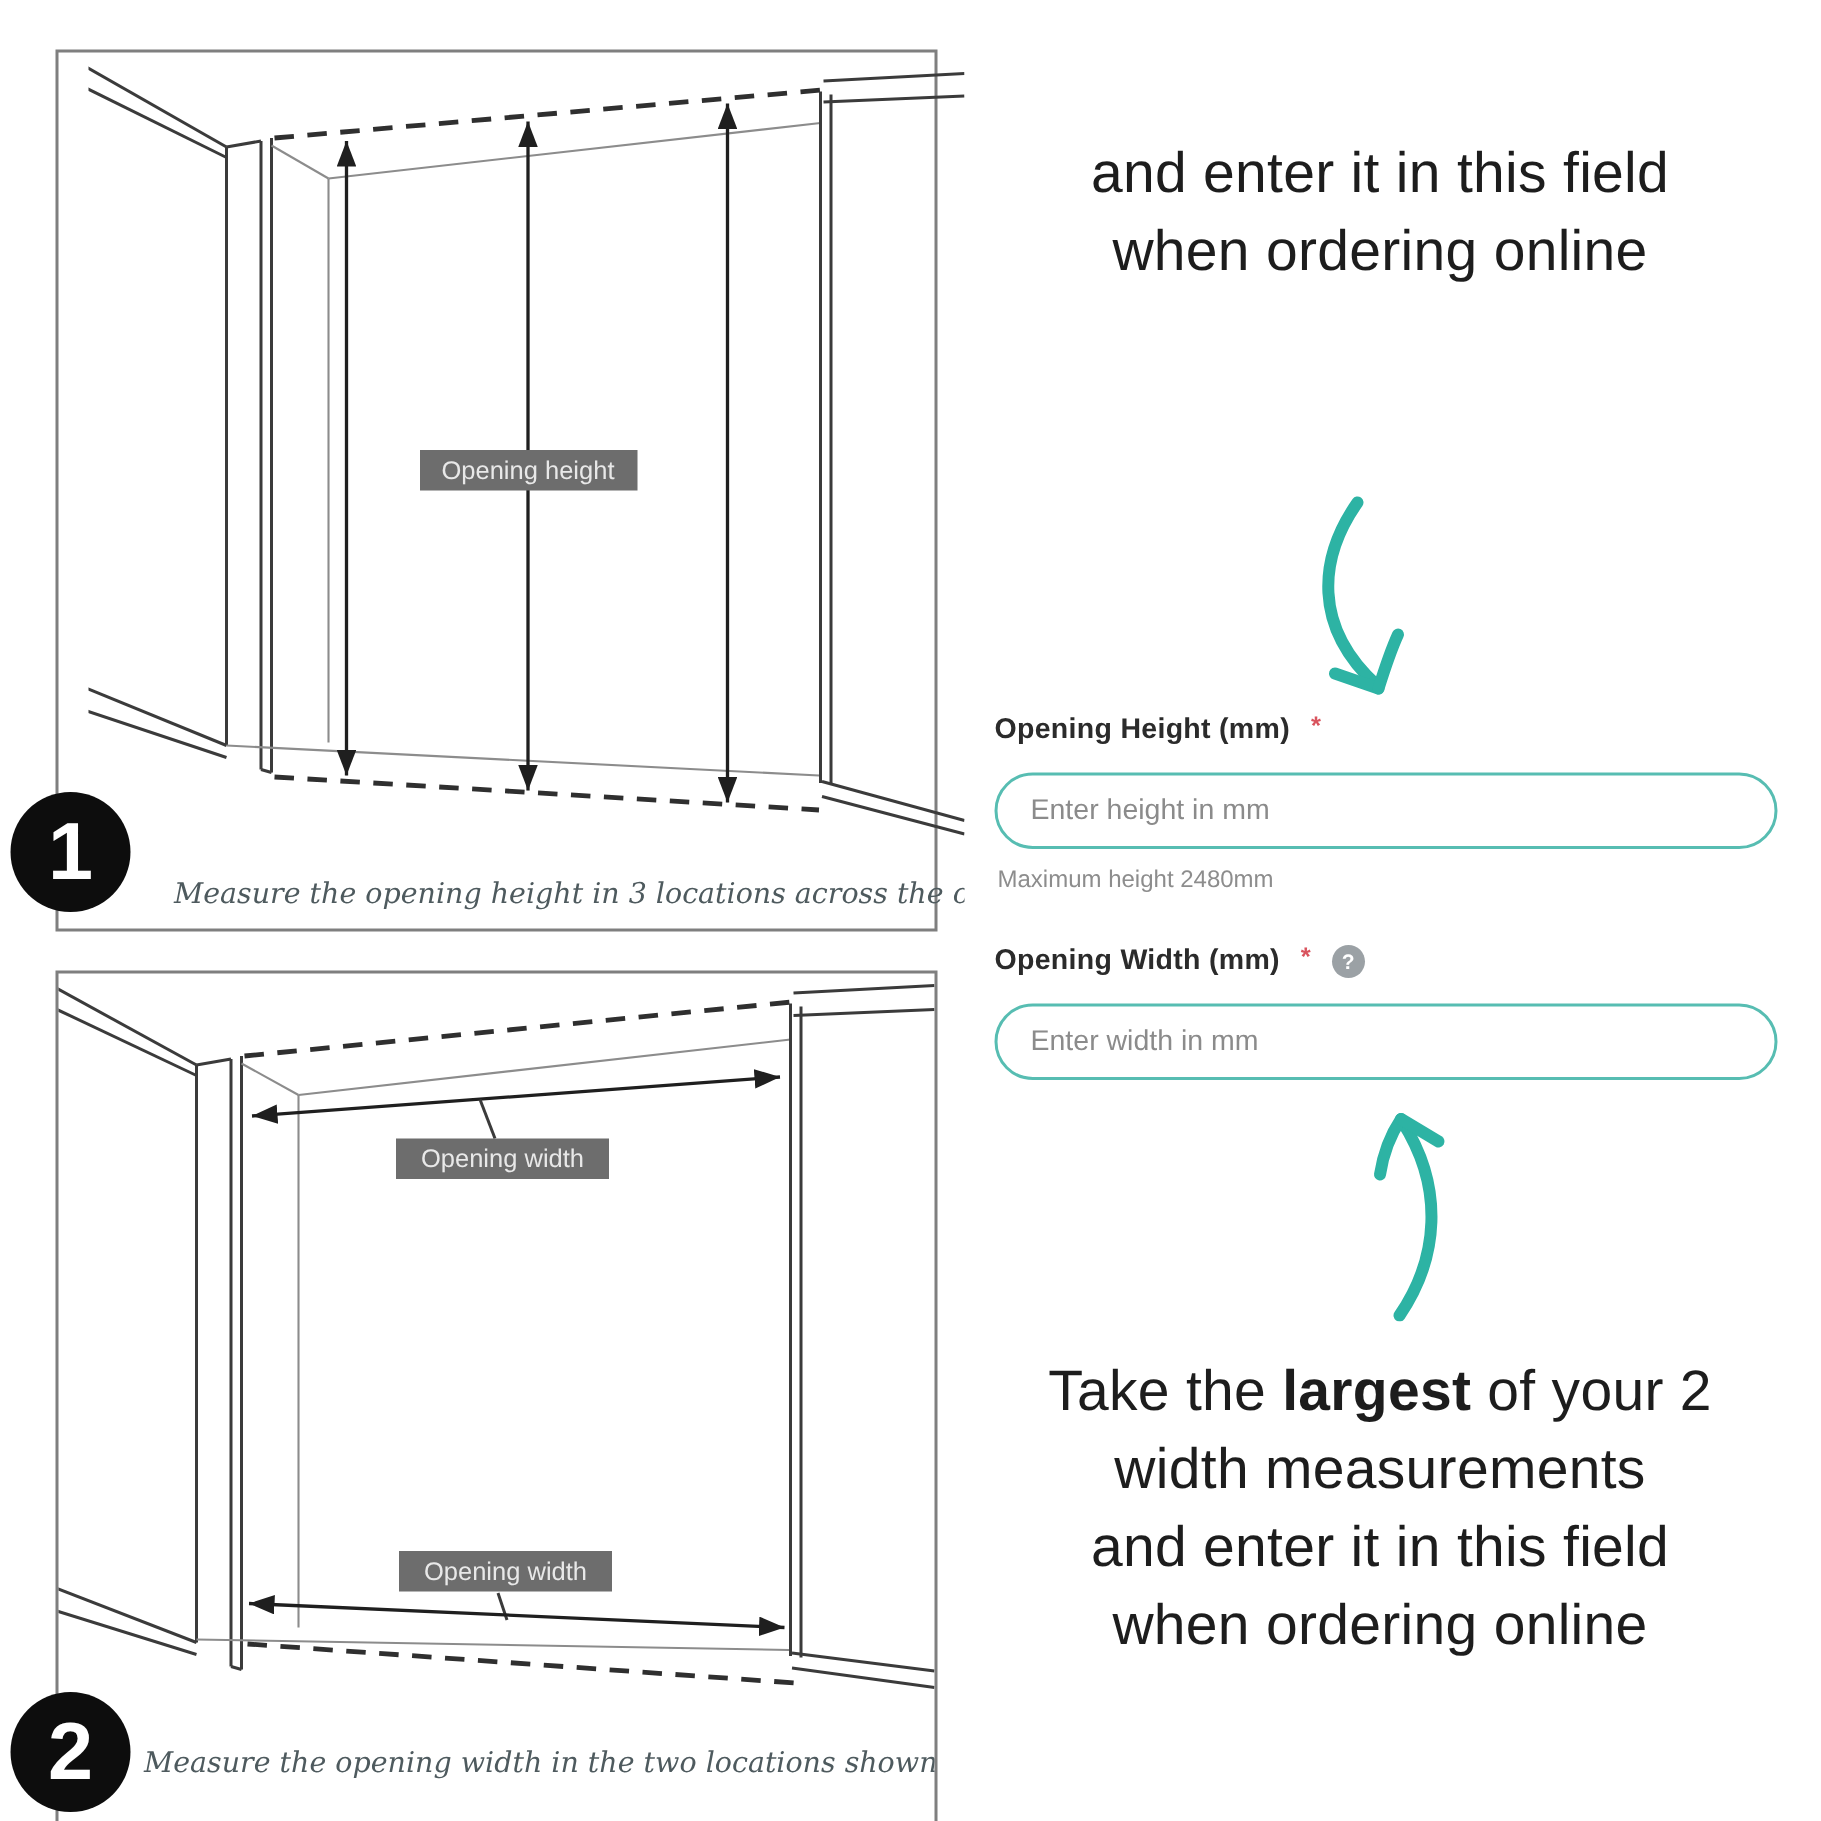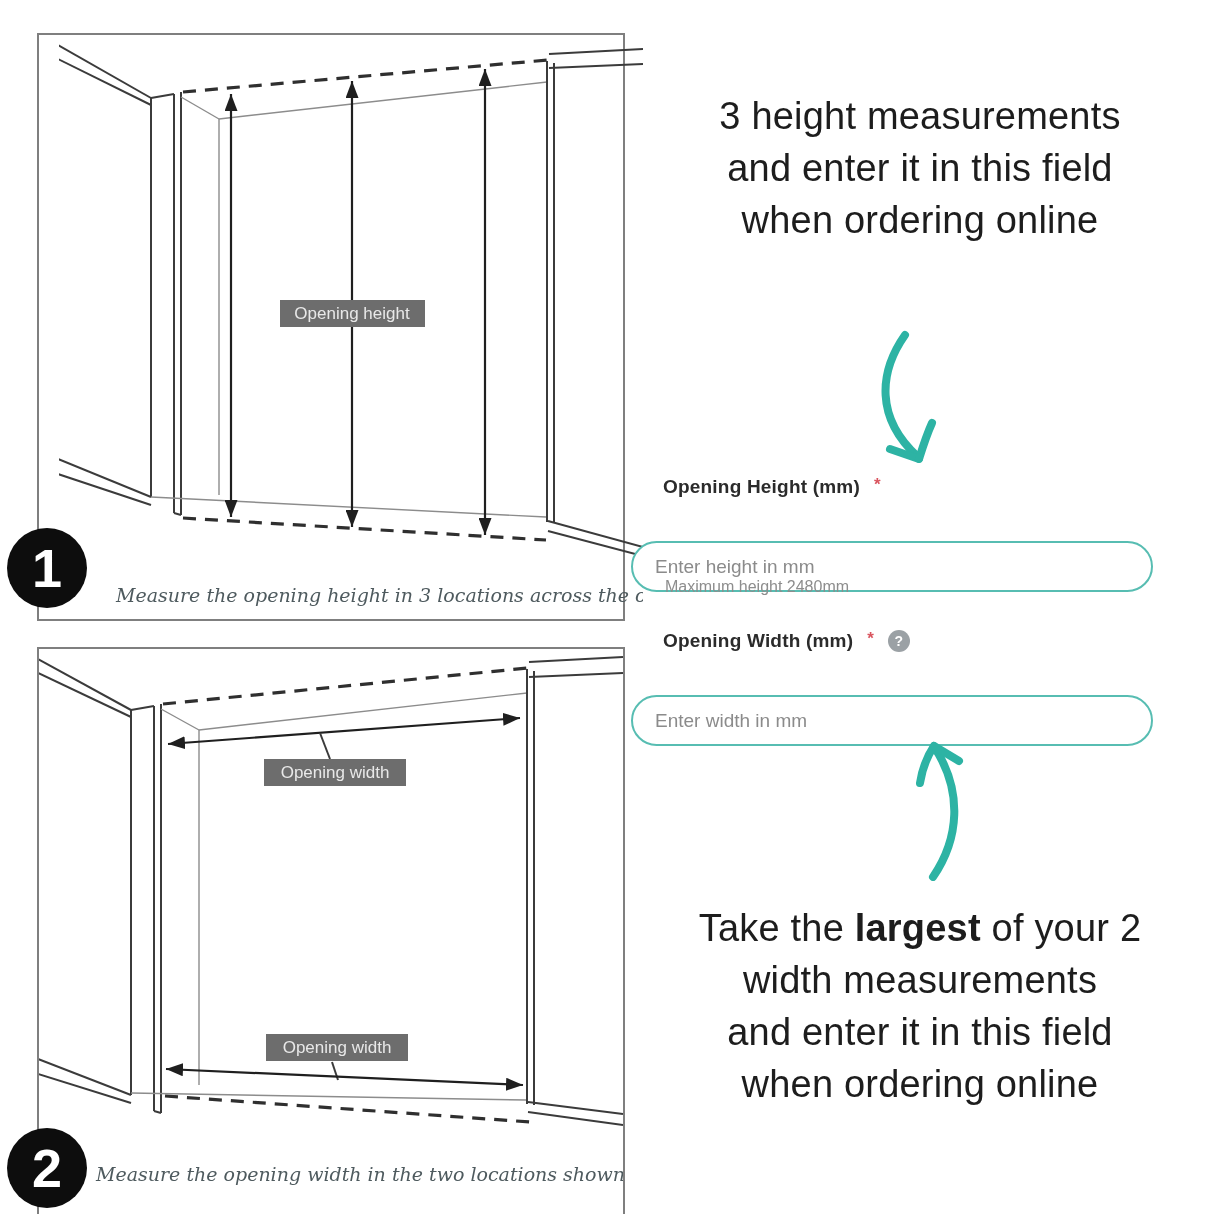--- a/index.html
+++ b/index.html
@@ -31,31 +31,31 @@
   .headline{position:absolute;left:652px;width:536px;text-align:center;color:#1d1d1d;
     font-size:38px;line-height:52px;font-weight:400;letter-spacing:0.2px;}
   #headline-top{top:90px;}
   #headline-bottom{top:902px;}
   .headline b{font-weight:700;}
 
   .teal-arrow{position:absolute;}
   #teal-arrow-down{left:855px;top:330px;}
   #teal-arrow-up{left:905px;top:736px;}
 
-  .field-label-row{position:absolute;left:663px;display:flex;align-items:flex-end;gap:14px;}
+  .field-label-row{position:absolute;left:663px;display:flex;align-items:center;gap:14px;}
   #label-row-height{top:476px;}
   #label-row-width{top:630px;}
   .field-label{font-size:19px;font-weight:700;color:#2b2b2b;letter-spacing:0.2px;}
   .required-mark{color:#d9545e;font-size:17px;font-weight:700;position:relative;top:-3px;}
   .help-icon{width:22px;height:22px;border-radius:50%;background:#9ba1a5;color:#ffffff;
     display:flex;align-items:center;justify-content:center;font-size:14px;font-weight:700;cursor:pointer;}
 
-  .pill-input{position:absolute;left:631px;width:522px;height:51px;box-sizing:border-box;
+  .pill-input{position:absolute;left:663px;width:522px;height:51px;box-sizing:border-box;
     border:2px solid #57bdb2;border-radius:26px;padding:0 22px;font-size:19px;
-    font-family:"Liberation Sans",sans-serif;color:#333;outline:none;background:#fff;margin-top:26px;}
+    font-family:"Liberation Sans",sans-serif;color:#333;outline:none;background:#fff;}
   .pill-input::placeholder{color:#8b8b8b;opacity:1;}
   #input-height{top:515px;}
   #input-width{top:669px;}
 
   .helper-text{position:absolute;left:665px;top:578px;font-size:16px;color:#8d8d8d;}
 </style>
 </head>
 <body>
 
 <div id="stage">
@@ -161,21 +161,20 @@
       </g>
 
       <text class="caption-text" x="57" y="532">Measure the opening width in the two locations shown.</text>
     </svg>
   </div>
   <div class="step-badge" id="badge2">
     <span>2</span>
   </div>
 
   <div class="headline" id="headline-top">
-    <div>3 height measurements</div>
     <div>and enter it in this field</div>
     <div>when ordering online</div>
   </div>
 
   <svg class="teal-arrow" id="teal-arrow-down" width="90" height="140" viewBox="0 0 90 140">
     <path d="M50,5 C24,42 20,88 63,127" stroke="#2db3a4" stroke-width="8" stroke-linecap="round" fill="none"></path>
     <path d="M64,129 L35,119" stroke="#2db3a4" stroke-width="8" stroke-linecap="round" fill="none"></path>
     <path d="M64,129 C69,113 72,104 77,93" stroke="#2db3a4" stroke-width="8" stroke-linecap="round" fill="none"></path>
   </svg>
 

